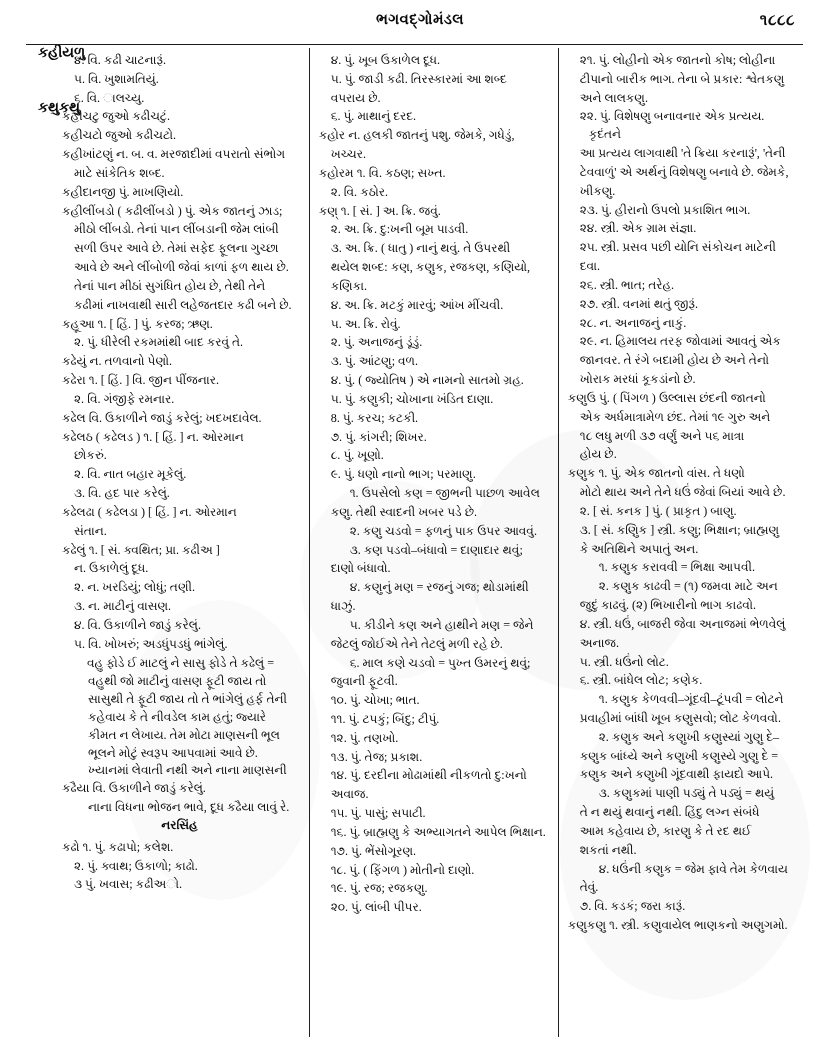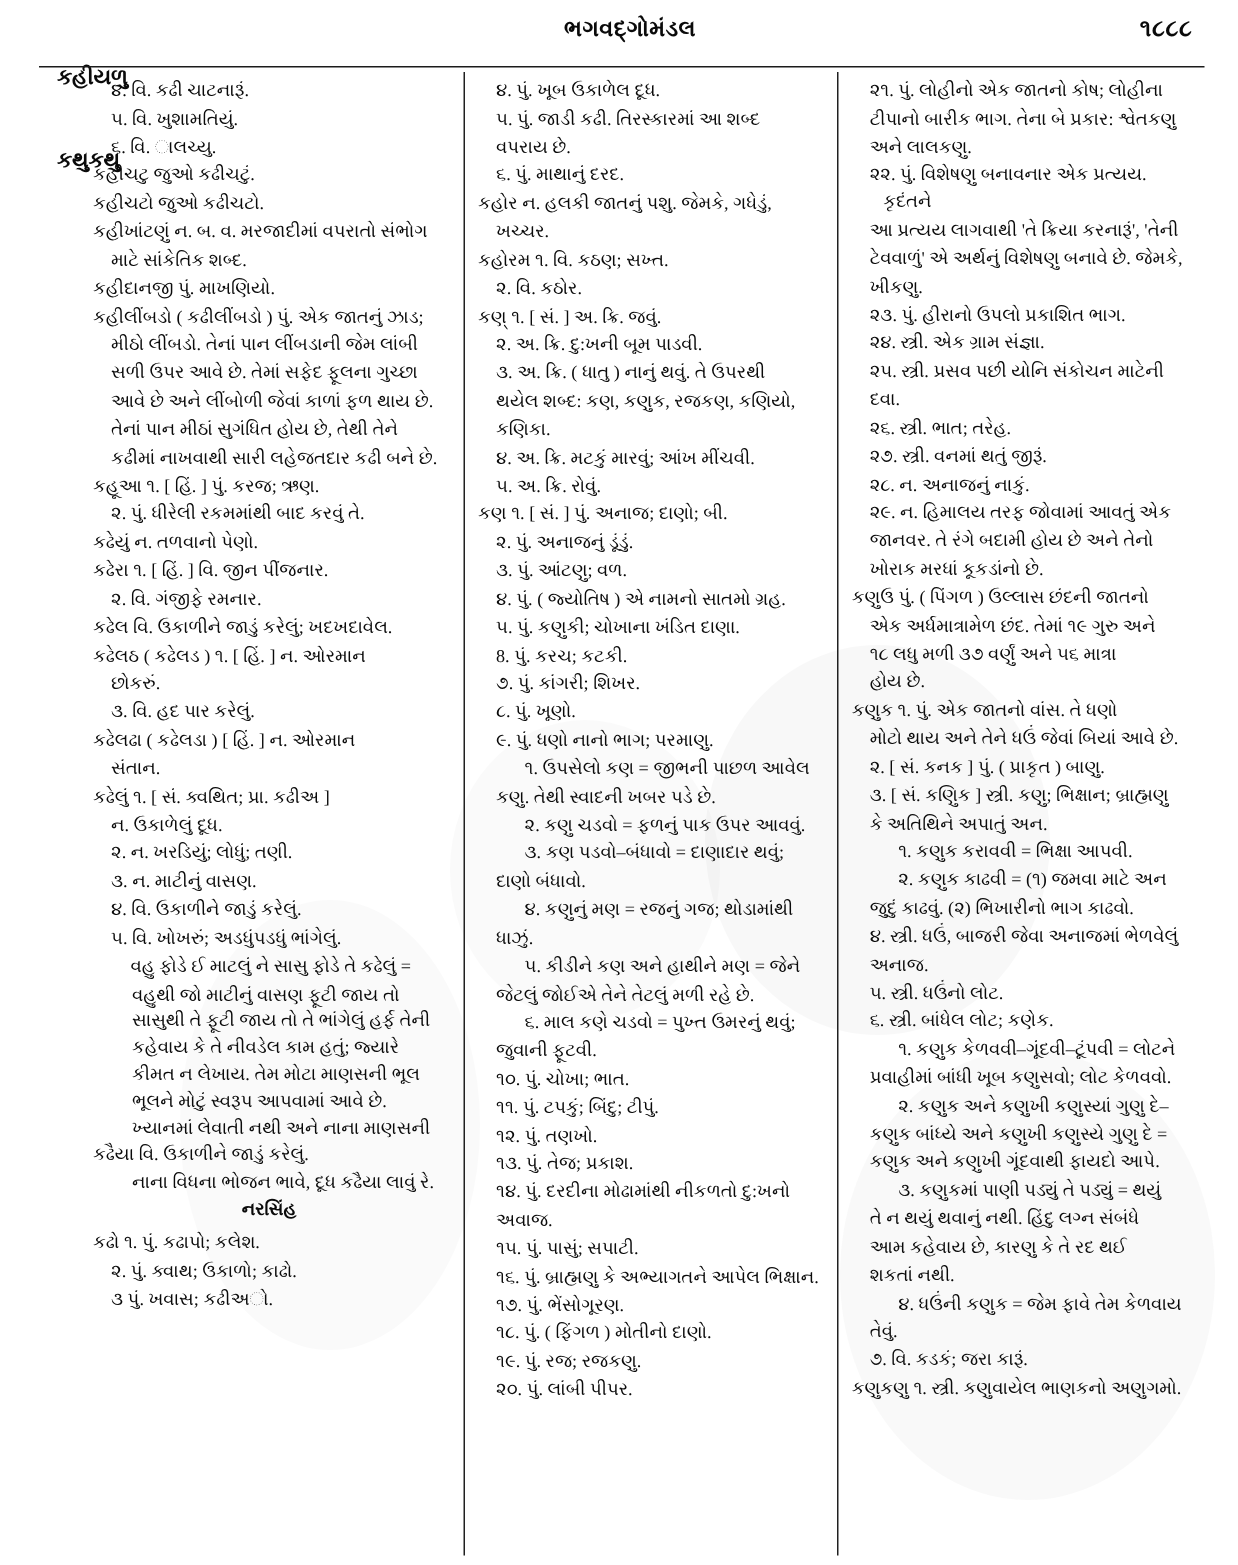--- a/index.html
+++ b/index.html
@@ -197,20 +197,21 @@
         <div class="entry sense">તેનાં પાન મીઠાં સુગંધિત હોય છે, તેથી તેને</div>
         <div class="entry sense">કઢીમાં નાખવાથી સારી લહેજતદાર કઢી બને છે.</div>
         <div class="entry entry-block"><span class="hw">કહૂઆ</span><span> ૧. [ હિં. ] પું. કરજ; ઋણ.</span></div>
         <div class="entry sense">૨. પું. ધીરેલી રકમમાંથી બાદ કરવું તે.</div>
         <div class="entry entry-block"><span class="hw">કઢેયું</span><span> ન. તળવાનો પેણો.</span></div>
         <div class="entry entry-block"><span class="hw">કઢેરા</span><span> ૧. [ હિં. ] વિ. જીન પીંજનાર.</span></div>
         <div class="entry sense">૨. વિ. ગંજીફે રમનાર.</div>
         <div class="entry entry-block"><span class="hw">કઢેલ</span><span> વિ. ઉકાળીને જાડું કરેલું; ખદખદાવેલ.</span></div>
         <div class="entry entry-block"><span class="hw">કઢેલઠ</span><span> ( કઢેલડ ) ૧. [ હિં. ] ન. ઓરમાન</span></div>
         <div class="entry sense">છોકરું.</div>
+        <div class="entry sense">૨. વિ. નાત બહાર મૂકેલું.</div>
         <div class="entry sense">૩. વિ. હદ પાર કરેલું.</div>
         <div class="entry entry-block"><span class="hw">કઢેલઢા</span><span> ( કઢેલડા ) [ હિં. ] ન. ઓરમાન</span></div>
         <div class="entry sense">સંતાન.</div>
         <div class="entry entry-block"><span class="hw">કઢેલું</span><span> ૧. [ સં. ક્વથિત; પ્રા. કઢીઅ ]</span></div>
         <div class="entry sense">ન. ઉકાળેલું દૂધ.</div>
         <div class="entry sense">૨. ન. ખરડિયું; લોધું; તણી.</div>
         <div class="entry sense">૩. ન. માટીનું વાસણ.</div>
         <div class="entry sense">૪. વિ. ઉકાળીને જાડું કરેલું.</div>
         <div class="entry sense">૫. વિ. ખોખરું; અડધુંપડધું ભાંગેલું.</div>
         <div class="entry para">વહુ ફોડે ઈ માટલું ને સાસુ ફોડે તે કઢેલું =</div>
@@ -237,21 +238,20 @@
         <div class="entry sense">ખચ્ચર.</div>
         <div class="entry entry-block"><span class="hw">કહોરમ</span><span> ૧. વિ. કઠણ; સખ્ત.</span></div>
         <div class="entry sense">૨. વિ. કઠોર.</div>
         <div class="entry entry-block"><span class="hw">કણ્</span><span> ૧. [ સં. ] અ. ક્રિ. જવું.</span></div>
         <div class="entry sense">૨. અ. ક્રિ. દુ:ખની બૂમ પાડવી.</div>
         <div class="entry sense">૩. અ. ક્રિ. ( ધાતુ ) નાનું થવું. તે ઉપરથી</div>
         <div class="entry sense">થયેલ શબ્દ: કણ, કણુક, રજકણ, કણિયો,</div>
         <div class="entry sense">કણિકા.</div>
         <div class="entry sense">૪. અ. ક્રિ. મટકું મારવું; આંખ મીંચવી.</div>
         <div class="entry sense">૫. અ. ક્રિ. રોવું.</div>
-        <div class="entry entry-block"><span class="hw">કણ</span><span> ૧. [ સં. ] પું. અનાજ; દાણો; બી.</span></div>
         <div class="entry sense">૨. પું. અનાજનું ડૂંડું.</div>
         <div class="entry sense">૩. પું. આંટણુ; વળ.</div>
         <div class="entry sense">૪. પું. ( જ્યોતિષ ) એ નામનો સાતમો ગ્રહ.</div>
         <div class="entry sense">૫. પું. કણુકી; ચોખાના ખંડિત દાણા.</div>
         <div class="entry sense">8. પું. કરચ; કટકી.</div>
         <div class="entry sense">૭. પું. કાંગરી; શિખર.</div>
         <div class="entry sense">૮. પું. ખૂણો.</div>
         <div class="entry sense">૯. પું. ધણો નાનો ભાગ; પરમાણુ.</div>
         <div class="entry idiom">૧. ઉપસેલો કણ = જીભની પાછળ આવેલ</div>
         <div class="entry sense">કણુ. તેથી સ્વાદની ખબર પડે છે.</div>

